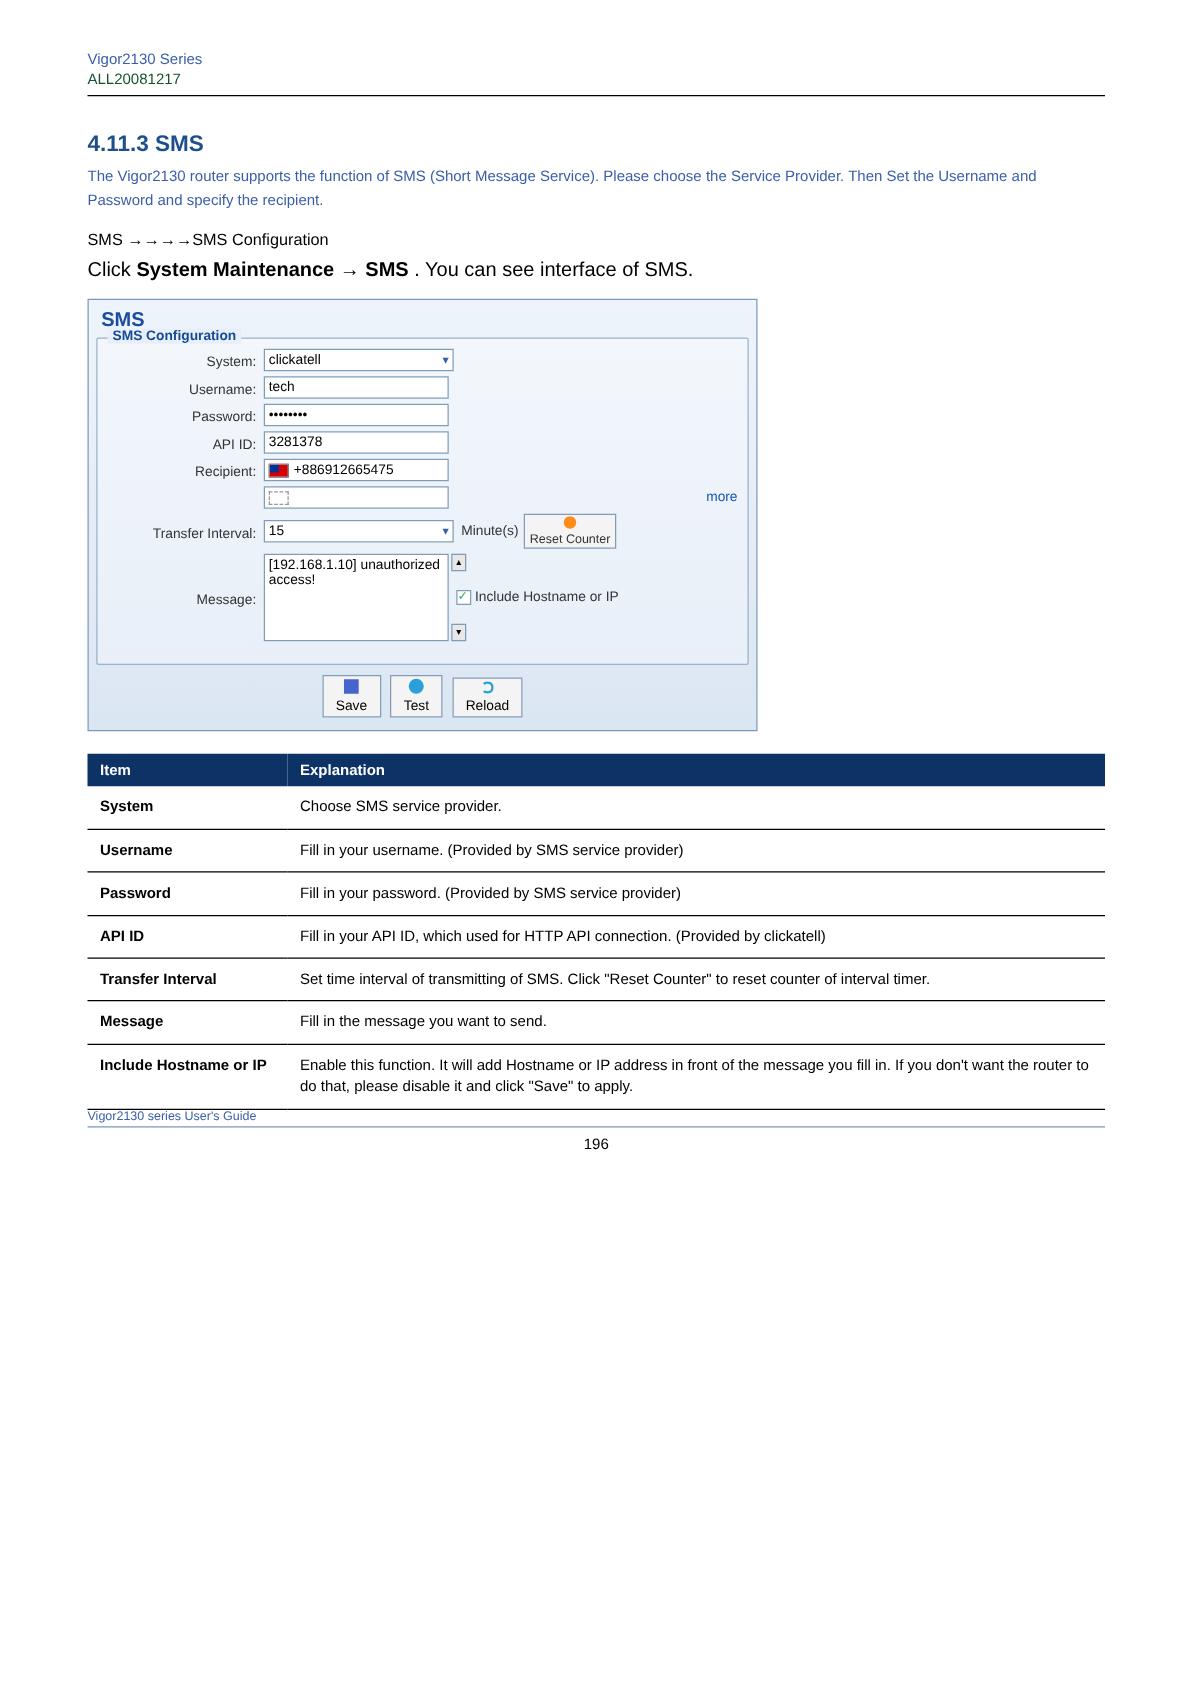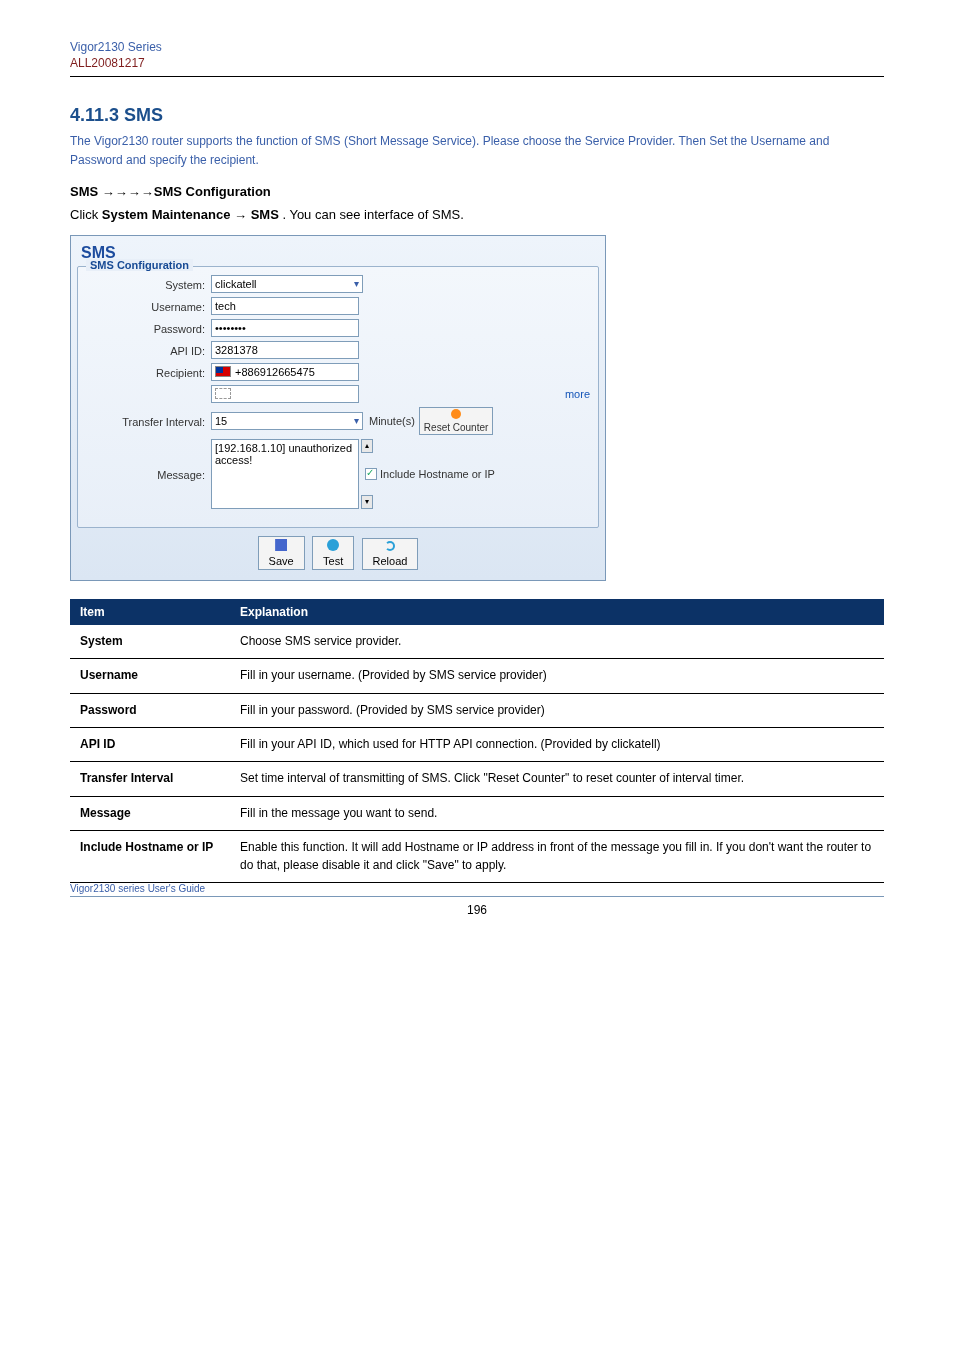--- a/index.html
+++ b/index.html
@@ -6,28 +6,28 @@
   body {
     margin: 0;
     font-family: Arial, sans-serif;
     font-size: 12px;
     color: #000;
     background: #fff;
     width: 954px;
     padding: 40px 70px;
   }
   .header-line1 { font-size: 12px; color: #3a5fa9; margin-bottom: 2px; }
-  .header-line2 { font-size: 12px; color: #7f1d1d; }
+  .header-line2 { font-size: 12px; color: #14532d; }
   hr.header-rule { border: none; border-top: 1px solid #000; margin: 6px 0 28px 0; }
 
   h2.section-title { font-size: 18px; font-weight: bold; color: #1c4f8c; margin: 0 0 6px 0; }
   .section-desc { font-size: 12px; color: #3a5fa9; line-height: 1.6; margin: 0 0 14px 0; }
 
-  h3.sub-title { font-size: 13px; font-weight: bold; color: #000; margin: 10px 0 6px 0; }
-  .sub-desc { font-size: 13px; line-height: 1.5; margin: 0 0 10px 0; }
+  h3.sub-title { font-size: 13px; font-weight: normal; color: #000; margin: 10px 0 6px 0; }
+  .sub-desc { font-size: 16px; line-height: 1.5; margin: 0 0 10px 0; }
   .arrow { font-weight: bold; }
 
   
   .screenshot {
     border: 1px solid #7a98b8;
     width: 536px;
     background: linear-gradient(#eef4fb, #dbe6f3);
     padding: 6px 6px 10px 6px;
     margin-bottom: 18px;
   }

